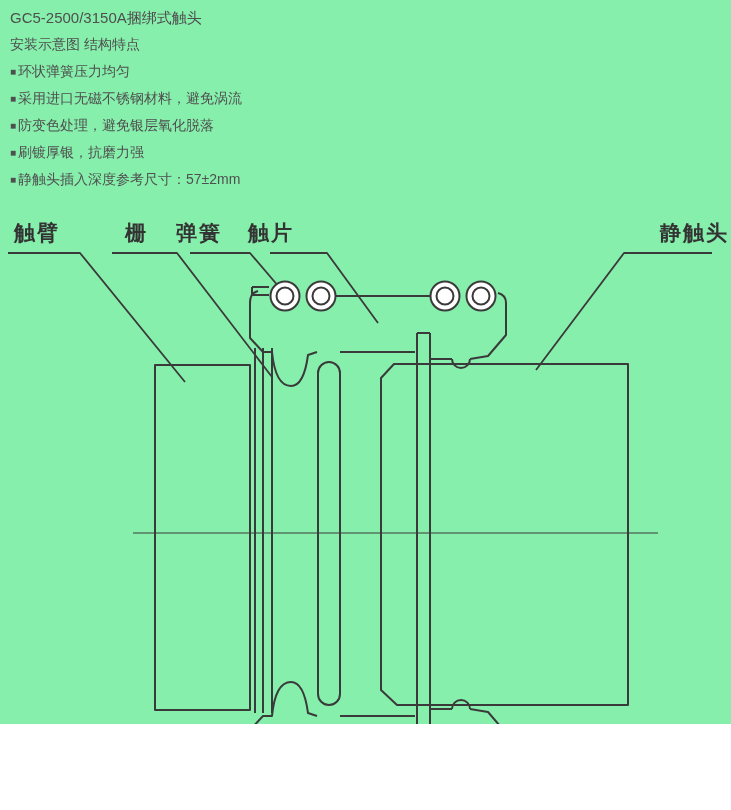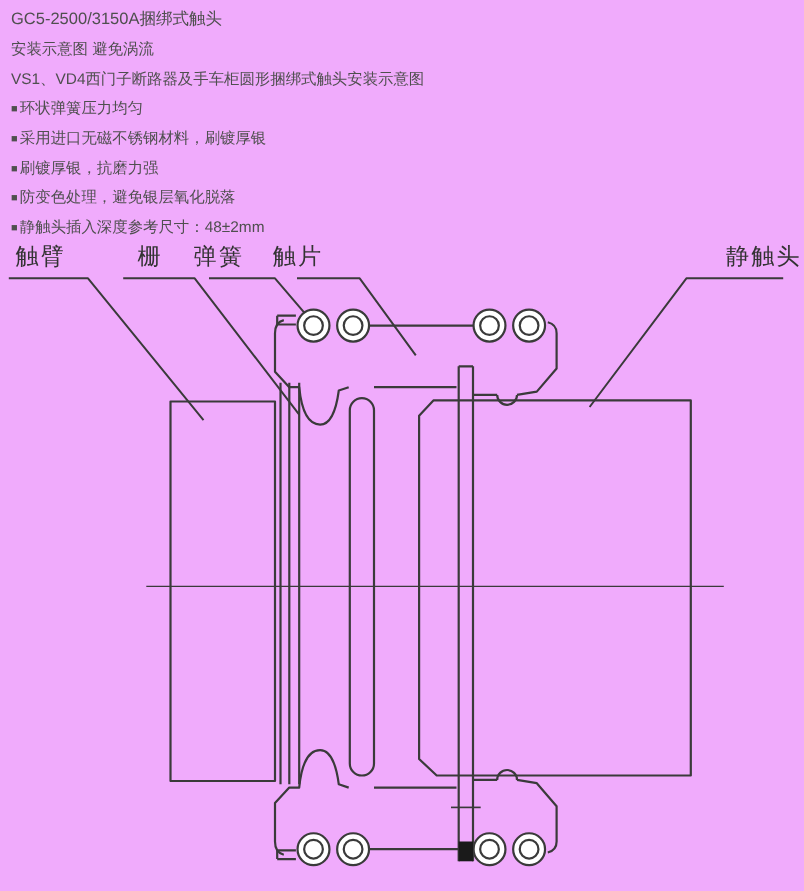--- a/index.html
+++ b/index.html
@@ -1,51 +1,50 @@
 <!DOCTYPE html>
 <html><head>
 <meta charset="utf-8">
 <style>
   * { margin:0; padding:0; box-sizing:border-box; }
   html,body { background:#fff; }
   #page {
     position:relative;
-    width:731px; height:810px;
-    background:#f0abfc;
+    width:731px; height:724px;
+    background:#86efac;
     overflow:hidden;
     font-family:"Liberation Sans","DejaVu Sans",sans-serif;
   }
   #textblock {
     position:absolute; left:10px; top:4px; width:710px;
     color:#4f4f4f;
   }
   .tline { height:27px; line-height:27px; font-size:14px; white-space:nowrap; }
   .tline.title { font-size:15px; }
   .bullet-marker { font-size:10px; margin-right:2px; vertical-align:1px; color:#4f4f4f; }
   .dlabel {
     position:absolute; top:219px;
-    font-size:21px; font-weight:normal; color:#333;
+    font-size:21px; font-weight:bold; color:#333;
     letter-spacing:2px; white-space:nowrap;
   }
   #drawing { position:absolute; left:0; top:0; }
 </style>
 </head>
 <body>
 
 <div id="page">
 
   <div id="textblock">
     <div class="tline title">GC5-2500/3150A捆绑式触头</div>
-    <div class="tline">安装示意图 避免涡流</div>
-    <div class="tline">VS1、VD4西门子断路器及手车柜圆形捆绑式触头安装示意图</div>
+    <div class="tline">安装示意图 结构特点</div>
     <div class="tline"><span class="bullet-marker">■</span><span>环状弹簧压力均匀</span></div>
-    <div class="tline"><span class="bullet-marker">■</span><span>采用进口无磁不锈钢材料，刷镀厚银</span></div>
+    <div class="tline"><span class="bullet-marker">■</span><span>采用进口无磁不锈钢材料，避免涡流</span></div>
+    <div class="tline"><span class="bullet-marker">■</span><span>防变色处理，避免银层氧化脱落</span></div>
     <div class="tline"><span class="bullet-marker">■</span><span>刷镀厚银，抗磨力强</span></div>
-    <div class="tline"><span class="bullet-marker">■</span><span>防变色处理，避免银层氧化脱落</span></div>
-    <div class="tline"><span class="bullet-marker">■</span><span>静触头插入深度参考尺寸：48±2mm</span></div>
+    <div class="tline"><span class="bullet-marker">■</span><span>静触头插入深度参考尺寸：57±2mm</span></div>
   </div>
 
   <div class="dlabel" style="left:14px">触臂</div>
   <div class="dlabel" style="left:125px">栅</div>
   <div class="dlabel" style="left:176px">弹簧</div>
   <div class="dlabel" style="left:248px">触片</div>
   <div class="dlabel" style="left:660px">静触头</div>
 
   <svg id="drawing" width="731" height="810" viewBox="0 0 731 810" fill="none" stroke="#3a3a3a" stroke-width="2" stroke-linejoin="round" stroke-linecap="butt">
 

